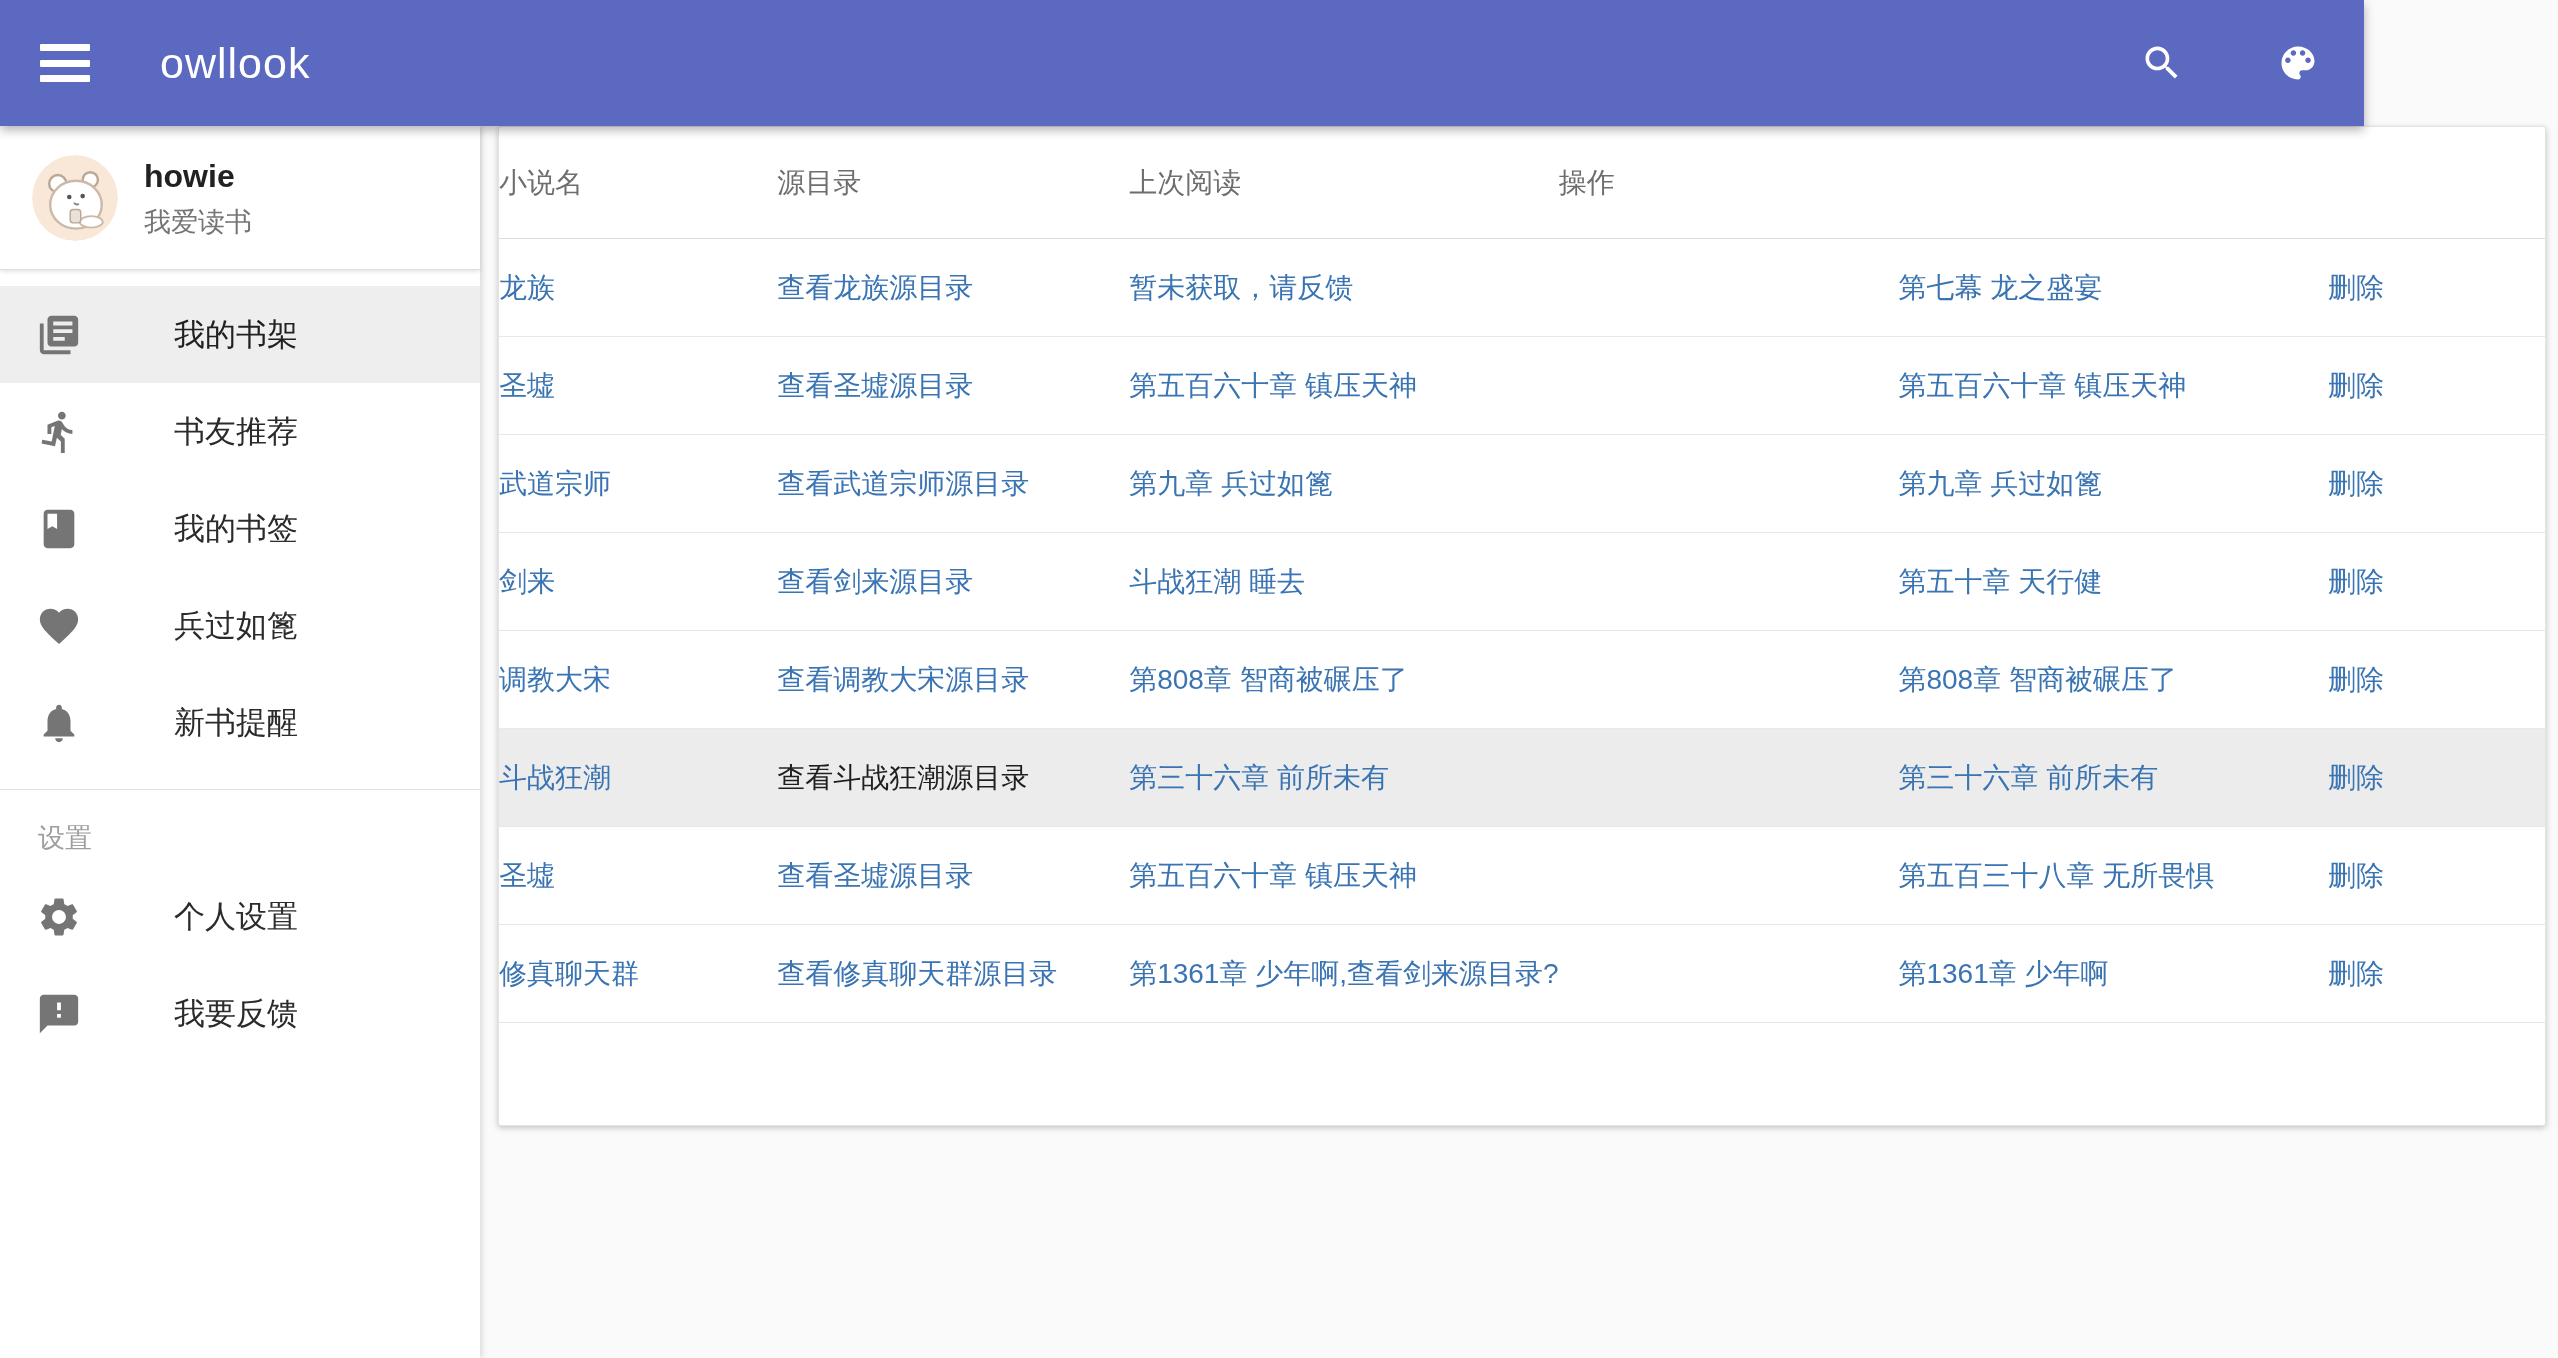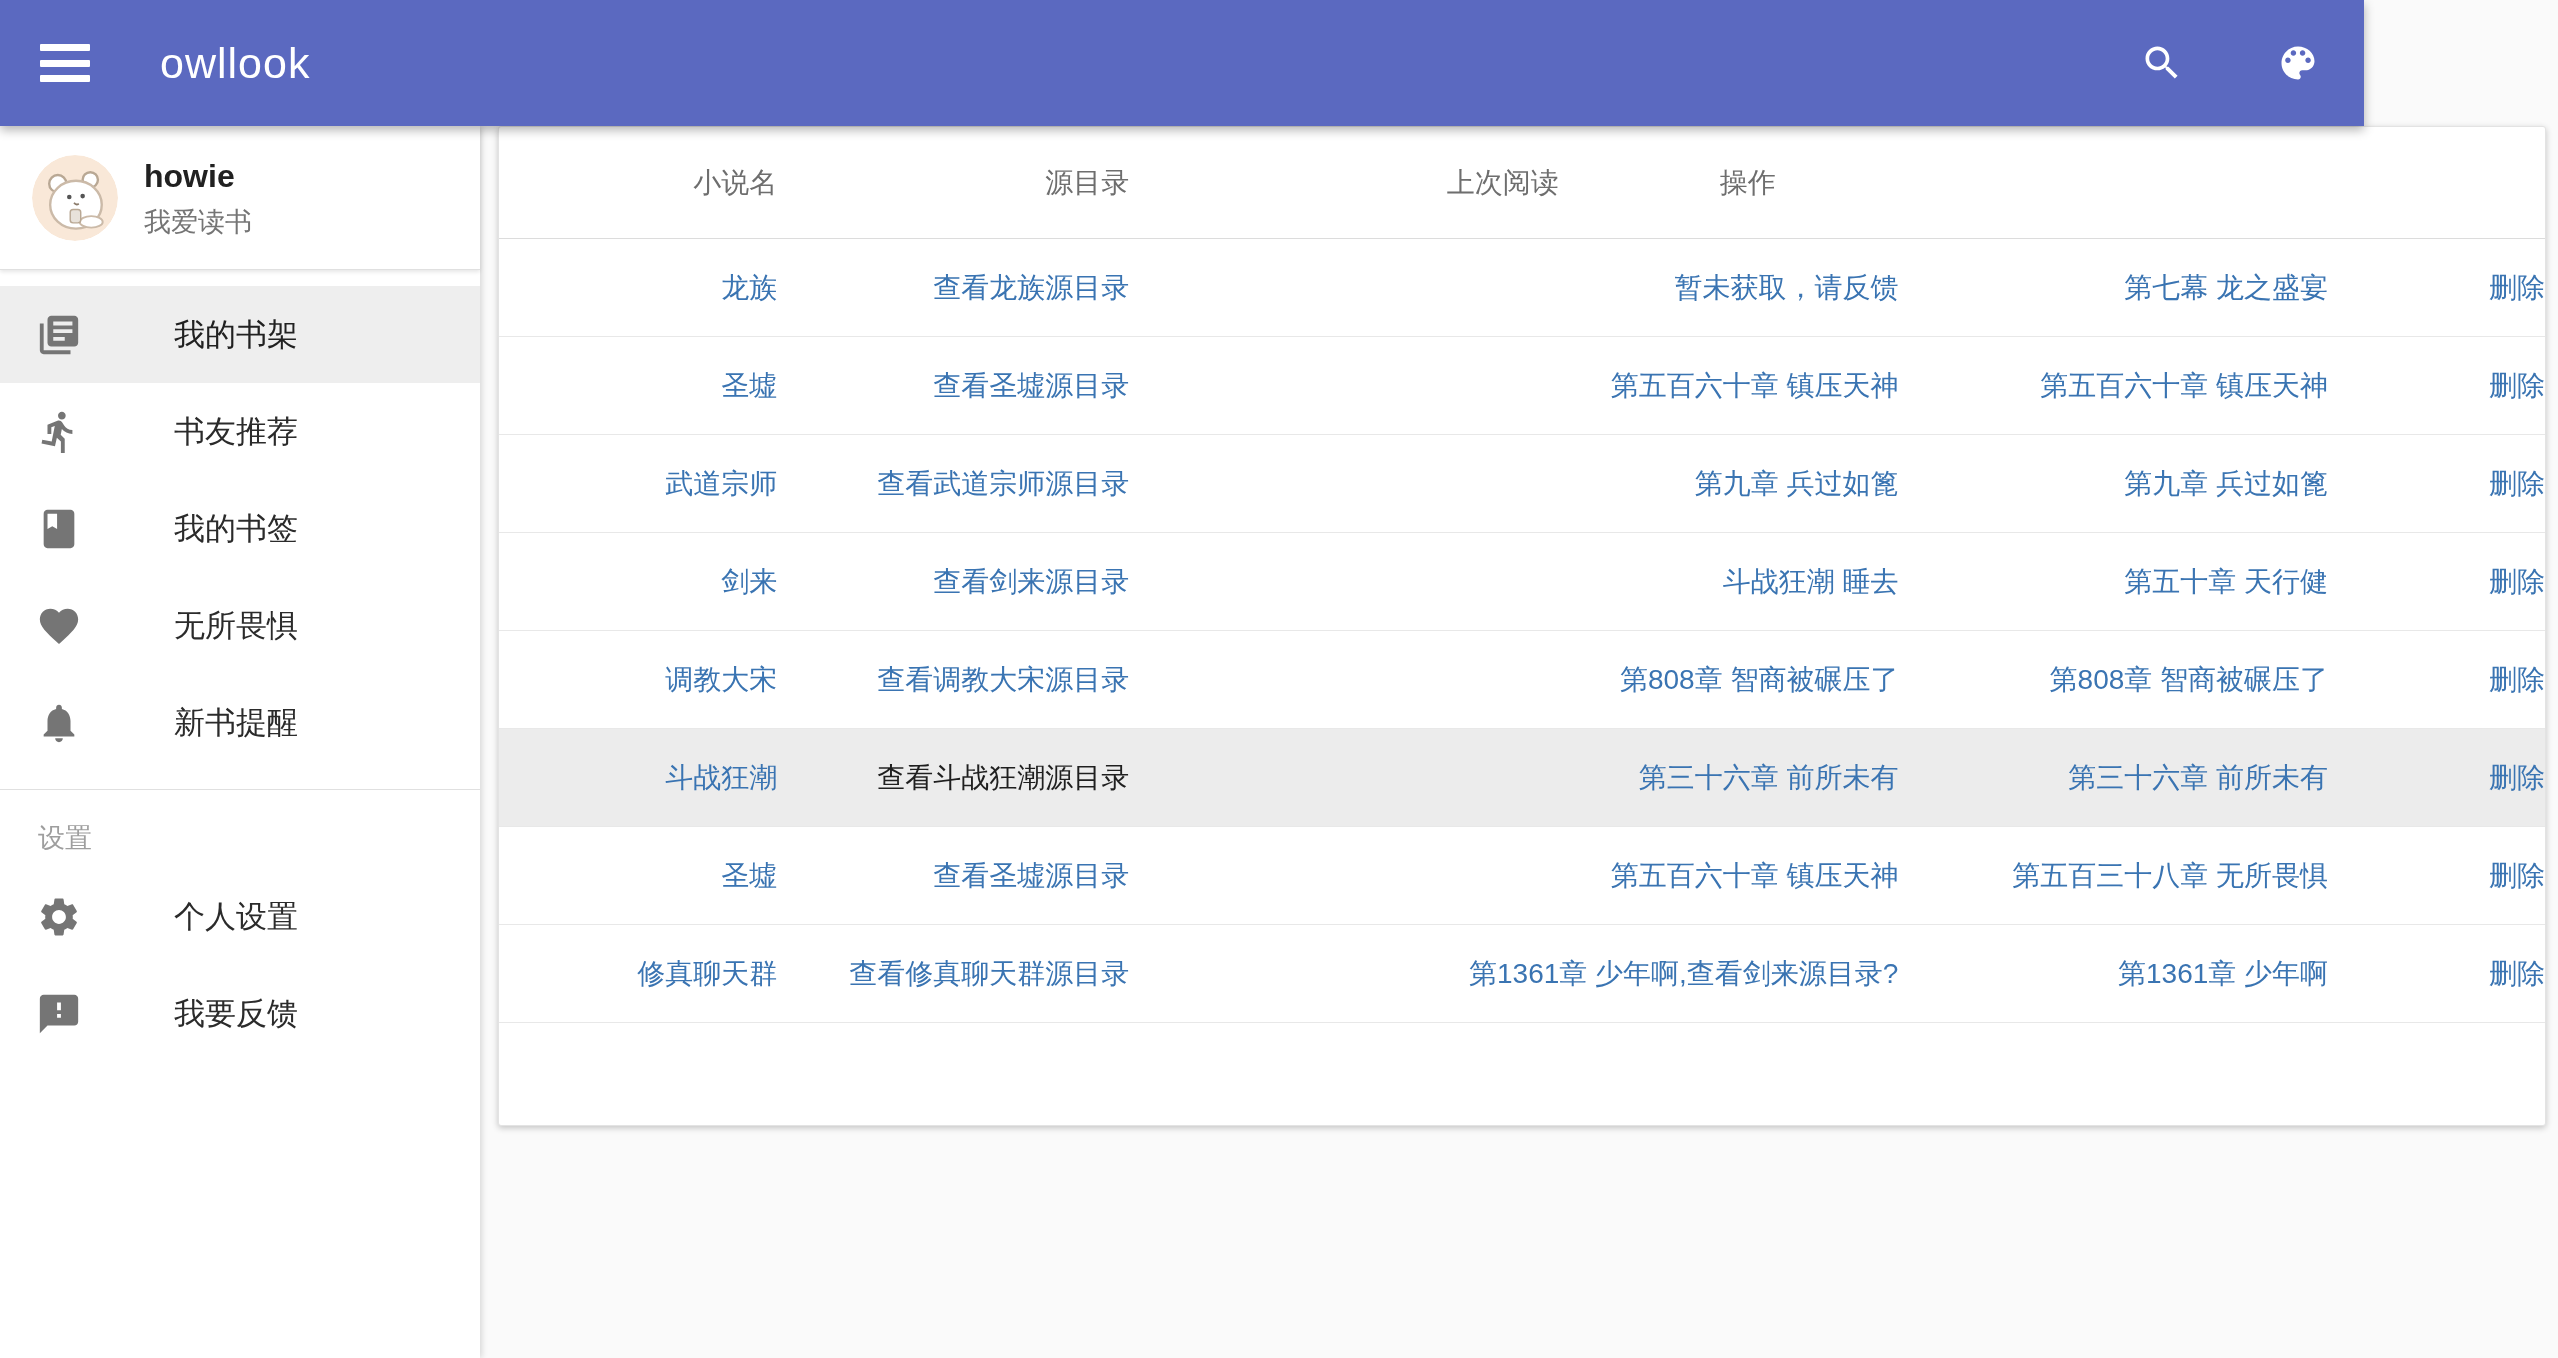--- a/index.html
+++ b/index.html
@@ -95,21 +95,21 @@
     border-radius:3px;
     box-shadow:0 2px 6px rgba(0,0,0,.22);
     z-index:10;
   }
   .trow,.thead{
     display:flex;align-items:center;width:100%;
   }
   .thead{height:112px;border-bottom:1px solid #dcdcdc;}
   .trow{height:98px;border-bottom:1px solid var(--row-divider);}
   .trow.hl{background:var(--hl-row);}
-  .cell{text-align:right;font-size:28px;overflow:hidden;white-space:nowrap;}
+  .cell{text-align:left;font-size:28px;overflow:hidden;white-space:nowrap;}
   .c1{width:13.6%;}
   .c2{width:17.2%;}
   .c3{width:37.6%;}
   .c4{width:21.0%;}
   .c5{width:10.6%;}
   .thead .cell{color:#6e6e6e;}
   .link{color:var(--link);cursor:pointer;text-decoration:none;}
   .link.plain{color:#1f1f1f;}
 </style>
 </head>
@@ -180,21 +180,21 @@
           </svg>
         </span>
     <span class="menu-label">我的书签</span>
   </div>
       <div class="menu-item">
     <span class="mi">
           <svg viewBox="0 0 24 24">
             <path d="M12 21.35l-1.45-1.32C5.4 15.36 2 12.28 2 8.5 2 5.42 4.42 3 7.5 3c1.74 0 3.41.81 4.5 2.09C13.09 3.81 14.76 3 16.5 3 19.58 3 22 5.42 22 8.5c0 3.78-3.4 6.86-8.55 11.54L12 21.35z"></path>
           </svg>
         </span>
-    <span class="menu-label">无所畏惧</span>
+    <span class="menu-label">兵过如篦</span>
   </div>
       <div class="menu-item">
     <span class="mi">
           <svg viewBox="0 0 24 24">
             <path d="M12 22c1.1 0 2-.9 2-2h-4c0 1.1.89 2 2 2zm6-6v-5c0-3.07-1.64-5.64-4.5-6.32V4c0-.83-.67-1.5-1.5-1.5s-1.5.67-1.5 1.5v.68C7.63 5.36 6 7.92 6 11v5l-2 2v1h16v-1l-2-2z"></path>
           </svg>
         </span>
     <span class="menu-label">新书提醒</span>
   </div>
     </div>

